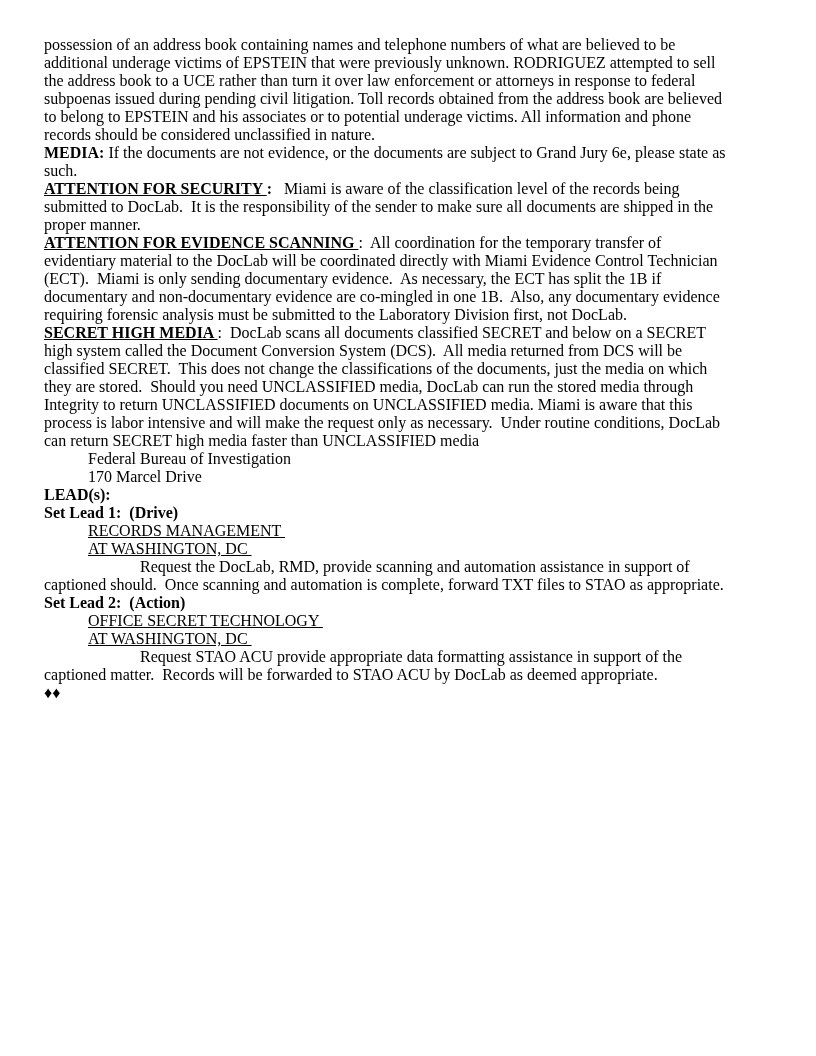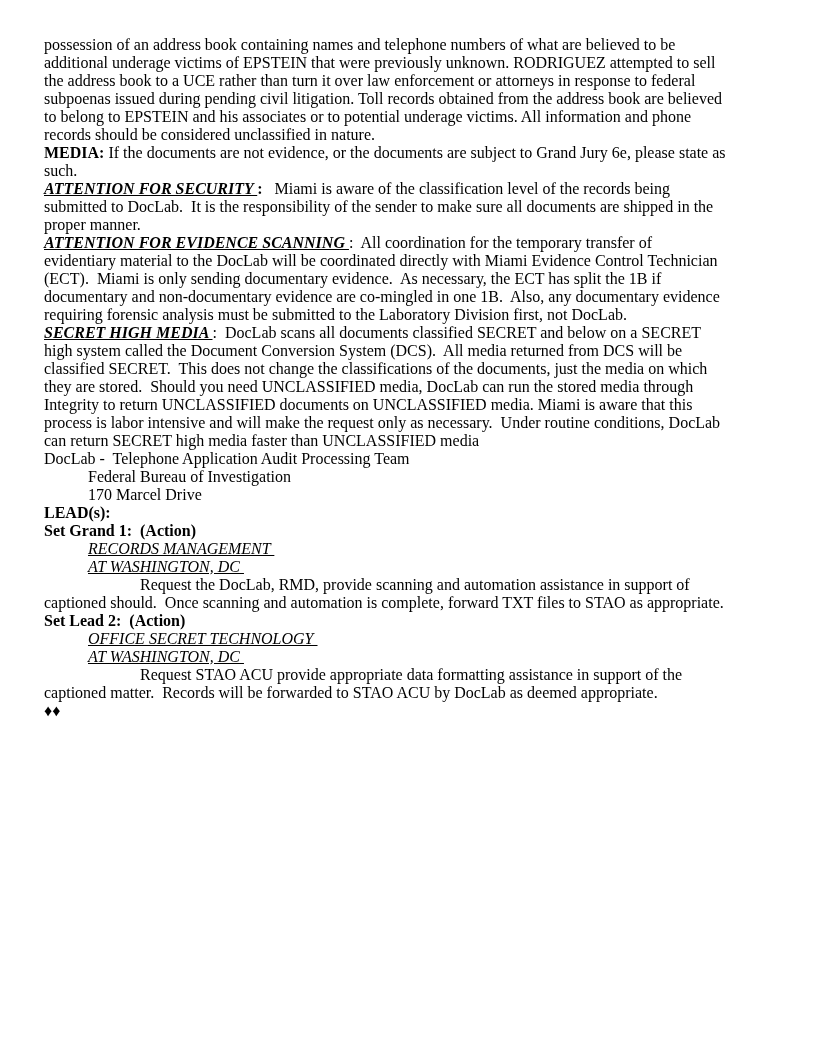--- a/index.html
+++ b/index.html
@@ -19,51 +19,50 @@
     line-height: 18px;
     color: #000000;
     overflow: hidden;
   }
   .para {
     margin: 0;
     padding: 0;
     white-space: pre-wrap;
   }
   .b { font-weight: bold; }
-  .u { text-decoration: underline; font-style: italic; }
+  .u { text-decoration: underline; }
   .ind1 { margin-left: 44px; }
   .ind2 { margin-left: 44px; }
   .firstline-ind { text-indent: 96px; }
 </style>
 </head>
 <body>
 
 <div class="page">
 
   <p class="para">possession of an address book containing names and telephone numbers of what are believed to be additional underage victims of EPSTEIN that were previously unknown. RODRIGUEZ attempted to sell the address book to a UCE rather than turn it over law enforcement or attorneys in response to federal subpoenas issued during pending civil litigation. Toll records obtained from the address book are believed to belong to EPSTEIN and his associates or to potential underage victims. All information and phone records should be considered unclassified in nature.</p>
 
   <p class="para"><span class="b">MEDIA:</span><span> If the documents are not evidence, or the documents are subject to Grand Jury 6e, please state as such.</span></p>
 
   <p class="para"><span class="b u">ATTENTION FOR SECURITY </span><span class="b">:   </span><span>Miami is aware of the classification level of the records being submitted to DocLab.  It is the responsibility of the sender to make sure all documents are shipped in the proper manner.</span></p>
 
   <p class="para"><span class="b u">ATTENTION FOR EVIDENCE SCANNING </span><span>:  </span><span>All coordination for the temporary transfer of evidentiary material to the DocLab will be coordinated directly with Miami Evidence Control Technician (ECT).  Miami is only sending documentary evidence.  As necessary, the ECT has split the 1B if documentary and non-documentary evidence are co-mingled in one 1B.  Also, any documentary evidence requiring forensic analysis must be submitted to the Laboratory Division first, not DocLab.</span></p>
 
   <p class="para"><span class="b u">SECRET HIGH MEDIA </span><span>:  </span><span>DocLab scans all documents classified SECRET and below on a SECRET high system called the Document Conversion System (DCS).  All media returned from DCS will be classified SECRET.  This does not change the classifications of the documents, just the media on which they are stored.  Should you need UNCLASSIFIED media, DocLab can run the stored media through Integrity to return UNCLASSIFIED documents on UNCLASSIFIED media. Miami is aware that this process is labor intensive and will make the request only as necessary.  Under routine conditions, DocLab can return SECRET high media faster than UNCLASSIFIED media</span></p>
 
 
-  <p class="para">DocLab -  Telephone Application Audit Processing Team</p>
 
   <p class="para ind2">Federal Bureau of Investigation</p>
 
   <p class="para ind2">170 Marcel Drive</p>
 
 
   <p class="para b">LEAD(s):</p>
 
-  <p class="para b">Set Grand 1:  (Action)</p>
+  <p class="para b">Set Lead 1:  (Drive)</p>
 
   <p class="para ind1"><span class="u">RECORDS MANAGEMENT </span></p>
 
   <p class="para ind2"><span class="u">AT WASHINGTON, DC </span></p>
 
   <p class="para firstline-ind">Request the DocLab, RMD, provide scanning and automation assistance in support of captioned should.  Once scanning and automation is complete, forward TXT files to STAO as appropriate.</p>
 
   <p class="para b">Set Lead 2:  (Action)</p>
 
   <p class="para ind1"><span class="u">OFFICE SECRET TECHNOLOGY </span></p>

